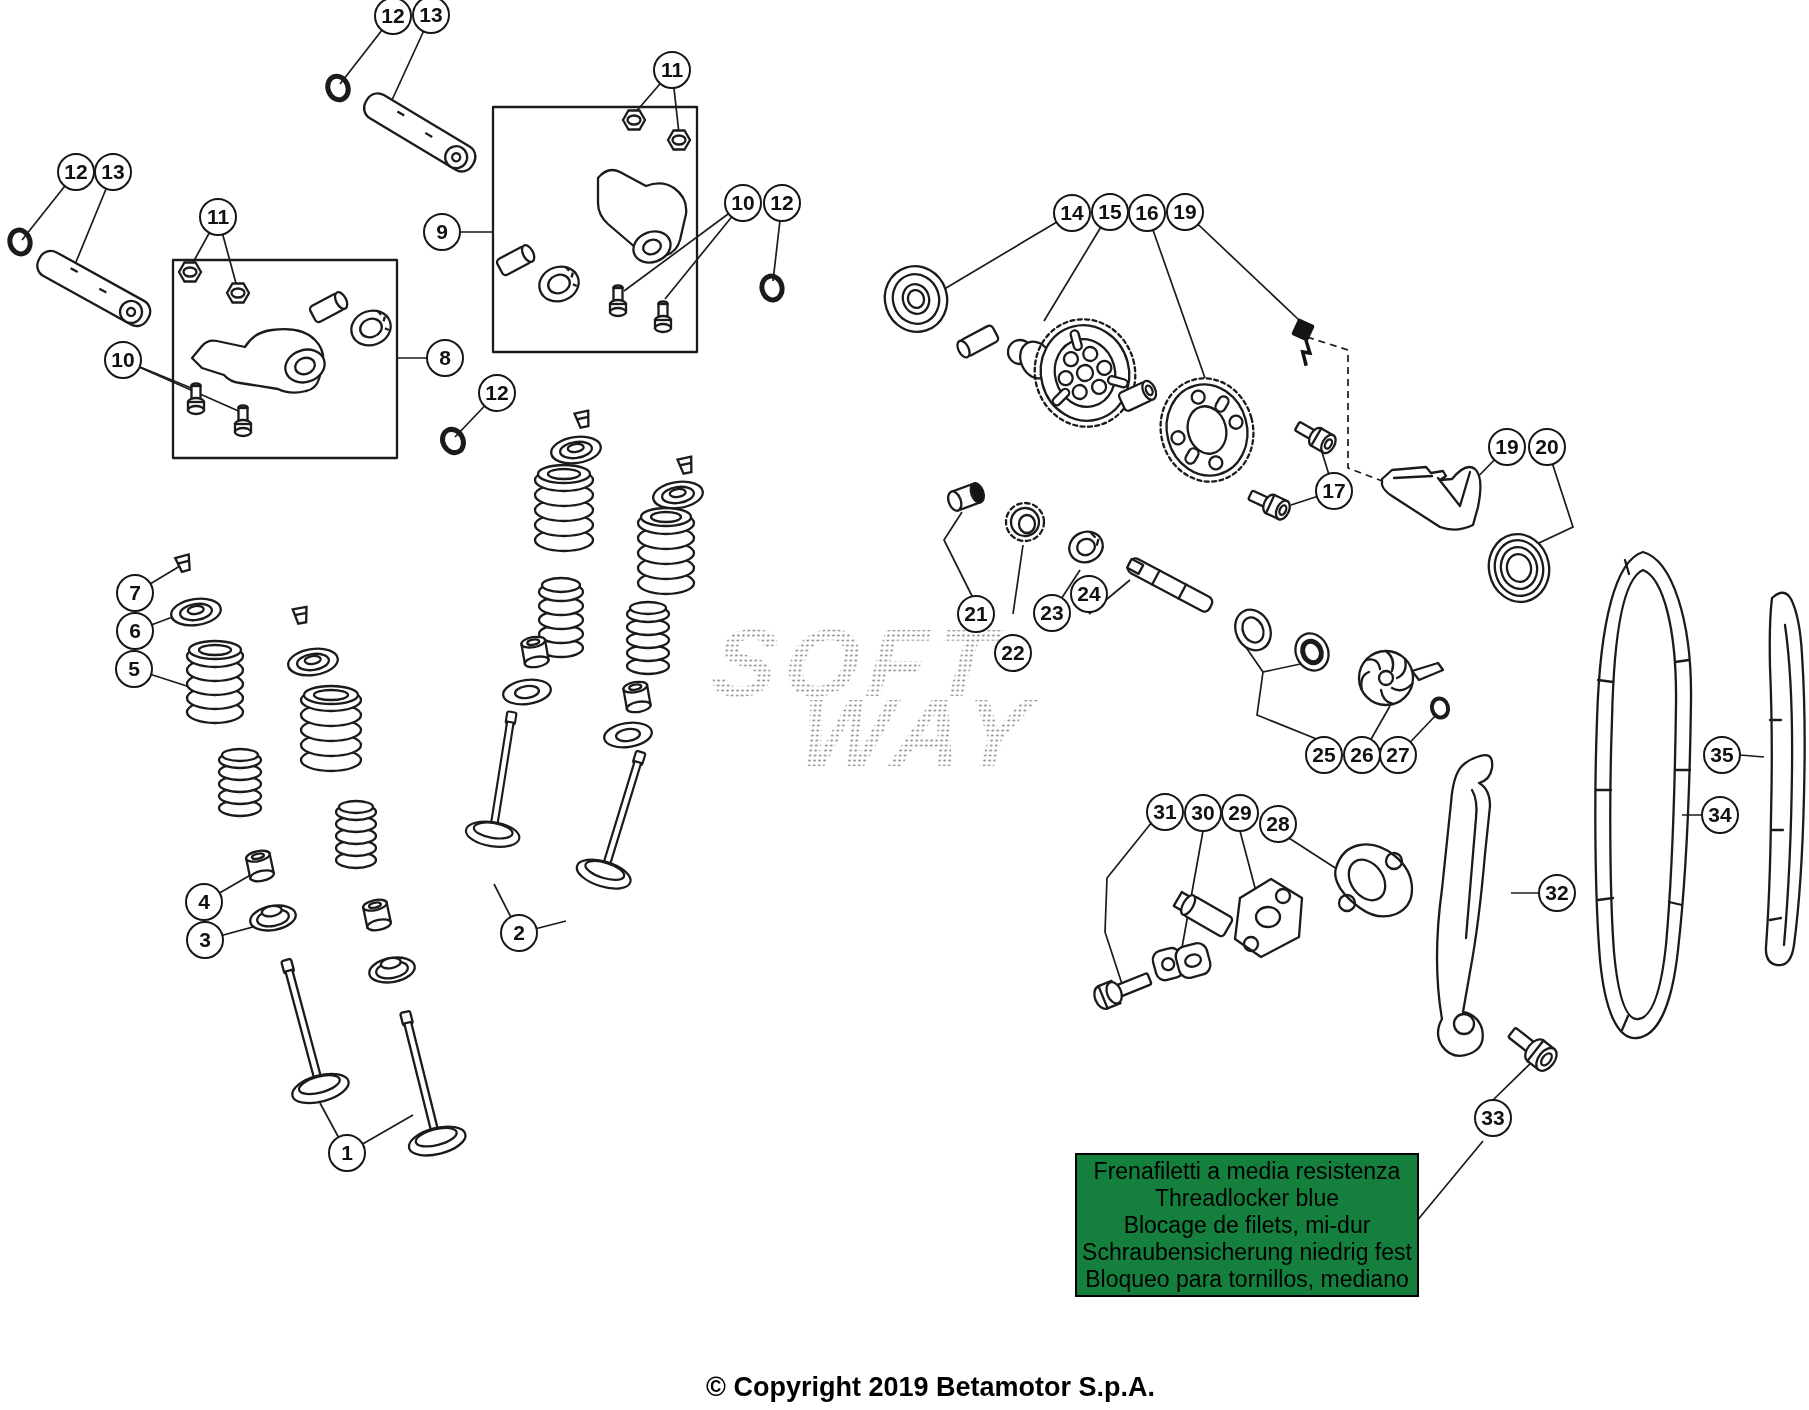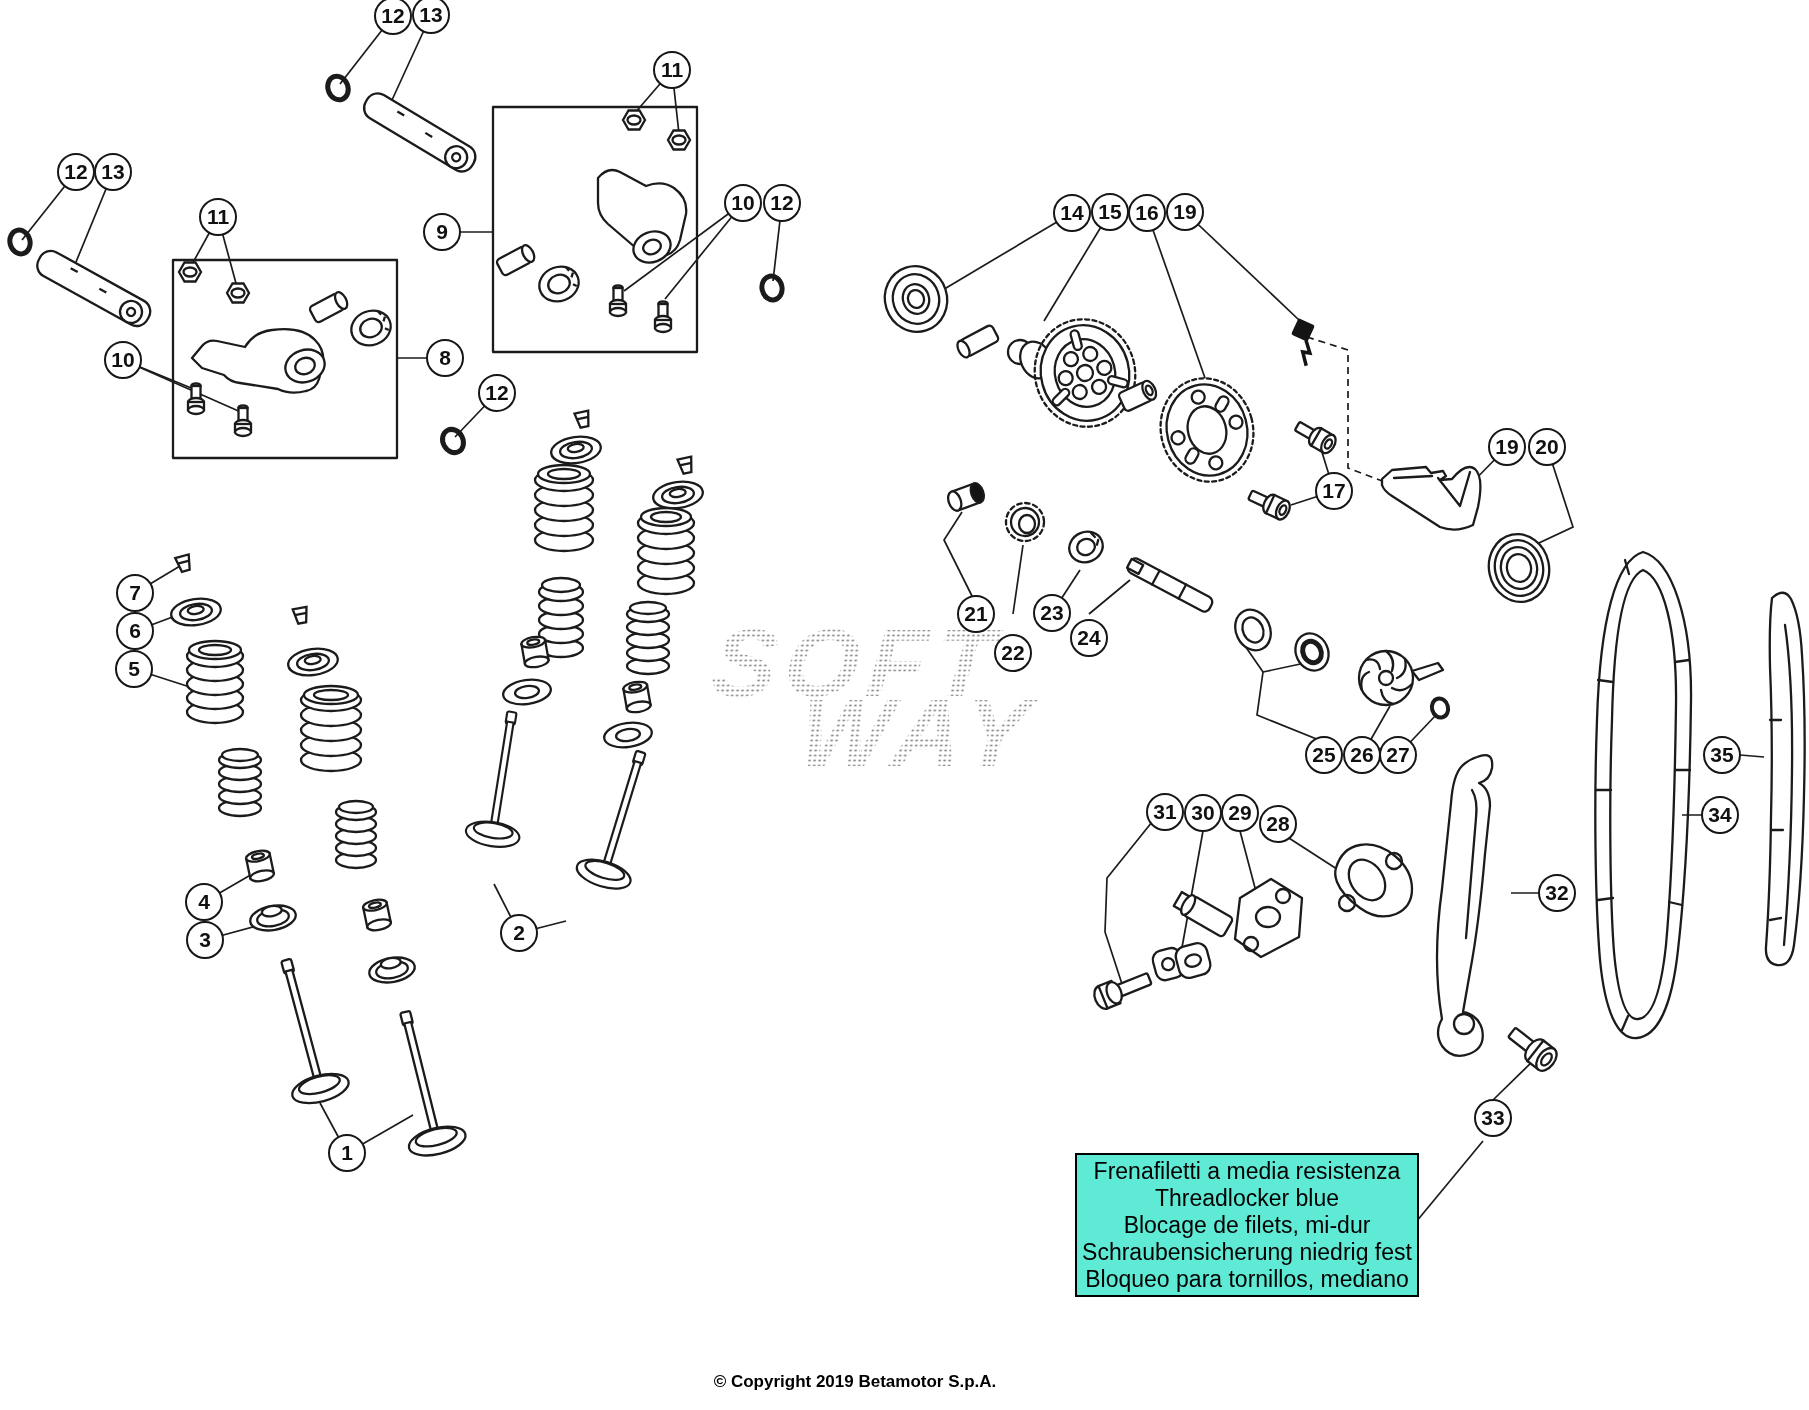--- a/index.html
+++ b/index.html
@@ -18,25 +18,25 @@
   
   .watermark{position:absolute;z-index:1;font-weight:700;font-style:italic;
              letter-spacing:8px;transform:skewX(-6deg);
              background-image:radial-gradient(#8a8a8a 1px, rgba(0,0,0,0) 1.3px);
              background-size:5px 5px;-webkit-background-clip:text;background-clip:text;
              color:transparent;user-select:none;}
   #wm1{left:713px;top:608px;font-size:96px;}
   #wm2{left:800px;top:678px;font-size:96px;}
   
   .notebox{position:absolute;left:1075px;top:1153px;width:340px;height:140px;border:2px solid #000;
-           background:#5eead4;display:flex;flex-direction:column;justify-content:center;z-index:4;}
+           background:#15803d;display:flex;flex-direction:column;justify-content:center;z-index:4;}
   .notebox div{font-size:23px;line-height:27px;color:#000;text-align:center;white-space:nowrap;}
   
-  .copyright{position:absolute;left:555px;top:1372px;width:600px;text-align:center;
-             font-size:17px;font-weight:700;color:#000;z-index:4;}
+  .copyright{position:absolute;left:555px;top:1372px;width:600px;text-align:right;
+             font-size:27px;font-weight:700;color:#000;z-index:4;}
 </style>
 </head>
 <body>
 
 <div class="stage">
 
   <svg width="1809" height="1410" viewBox="0 0 1809 1410">
     <defs>
       <g id="oring">
           <ellipse rx="10" ry="12" fill="none" stroke="#1b1b1b" stroke-width="5"></ellipse>
@@ -489,21 +489,21 @@
       <div class="callout" style="left: 497px; top: 393px;">12</div>
       <div class="callout" style="left: 1334px; top: 491px; text-align: right;">17</div>
       <div class="callout" style="left: 1507px; top: 447px;">19</div>
       <div class="callout" style="left: 1547px; top: 447px;">20</div>
       <div class="callout" style="left: 135px; top: 593px;">7</div>
       <div class="callout" style="left: 135px; top: 631px;">6</div>
       <div class="callout" style="left: 134px; top: 669px;">5</div>
       <div class="callout" style="left: 976px; top: 614px;">21</div>
       <div class="callout" style="left: 1013px; top: 614px; margin-top: 39px;">22</div>
       <div class="callout" style="left: 1052px; top: 613px;">23</div>
-      <div class="callout" style="left: 1089px; top: 638px;">24</div>
+      <div class="callout" style="left: 1089px; top: 594px;">24</div>
       <div class="callout" style="left: 1324px; top: 755px;">25</div>
       <div class="callout" style="left: 1362px; top: 755px;">26</div>
       <div class="callout" style="left: 1398px; top: 755px;">27</div>
       <div class="callout" style="left: 1722px; top: 755px;">35</div>
       <div class="callout" style="left: 1720px; top: 815px;">34</div>
       <div class="callout" style="left: 1165px; top: 812px;">31</div>
       <div class="callout" style="left: 1203px; top: 813px;">30</div>
       <div class="callout" style="left: 1240px; top: 813px; text-align: center;">29</div>
       <div class="callout" style="left: 1278px; top: 824px;">28</div>
       <div class="callout" style="left: 204px; top: 902px;">4</div>

